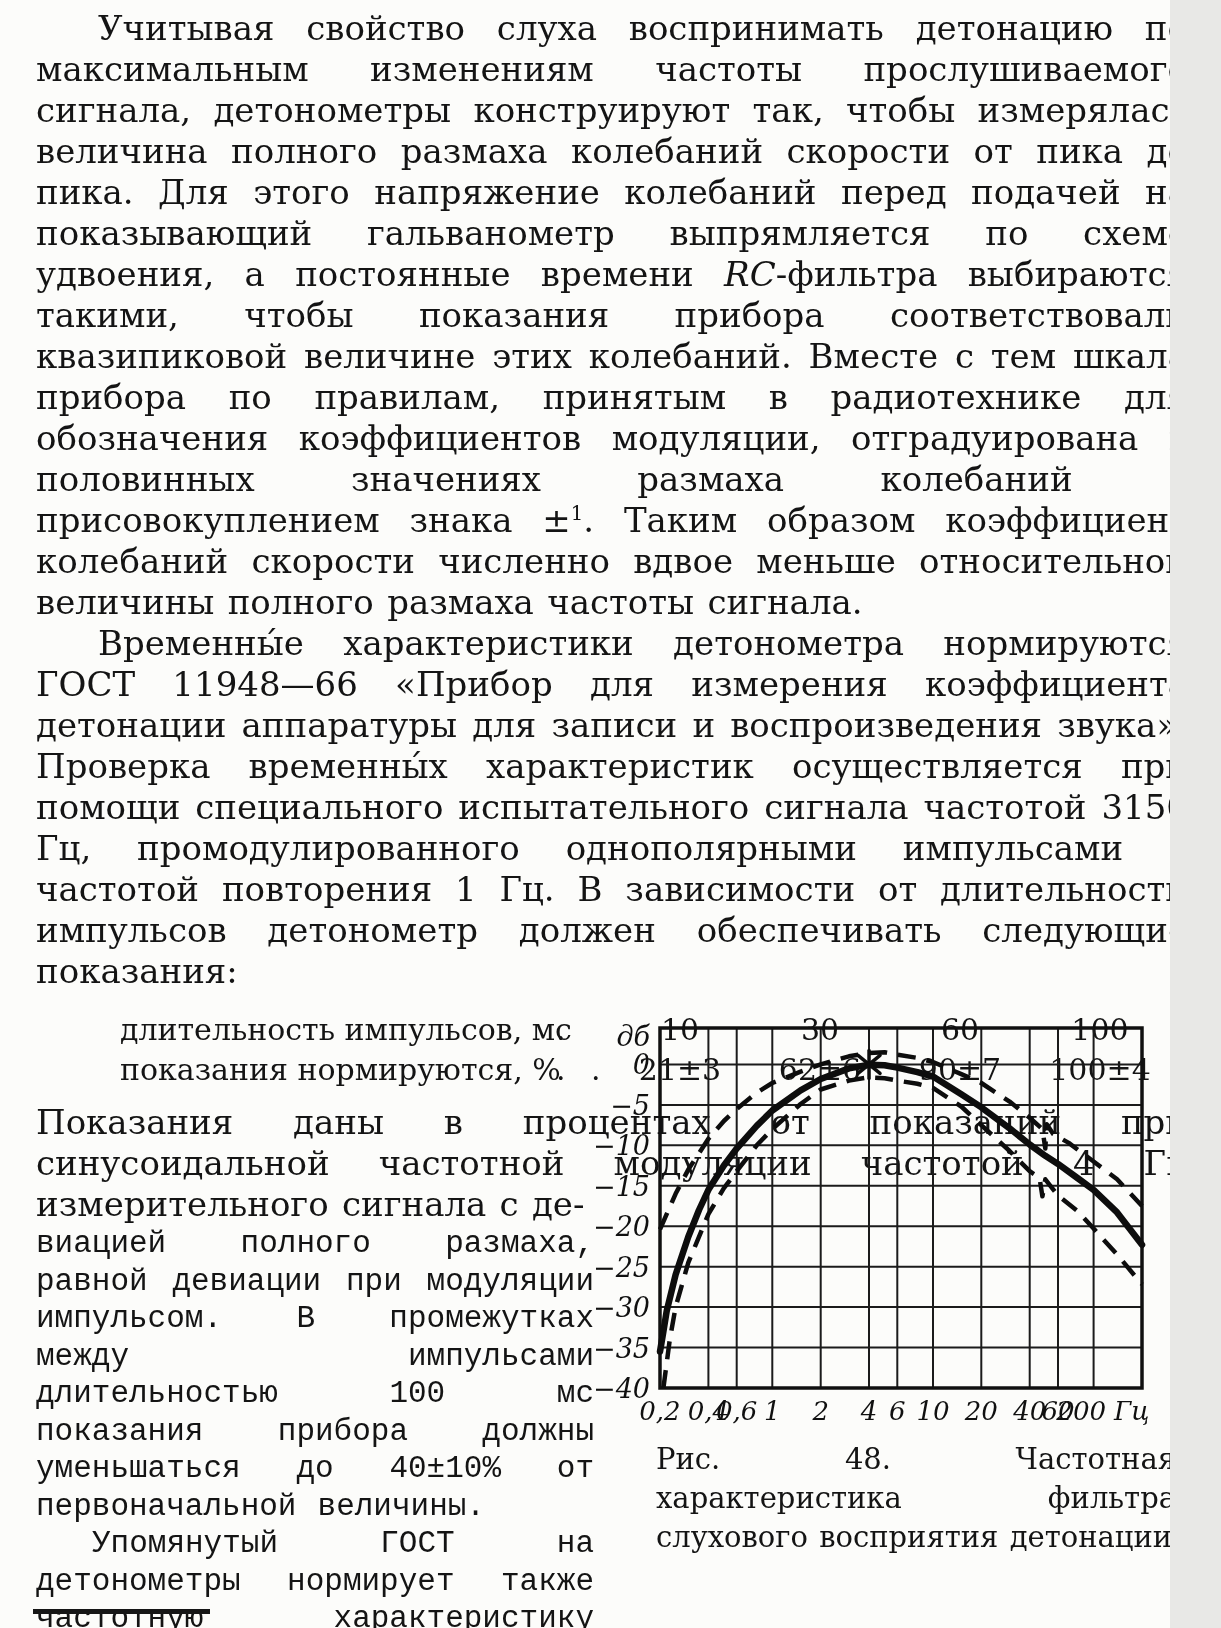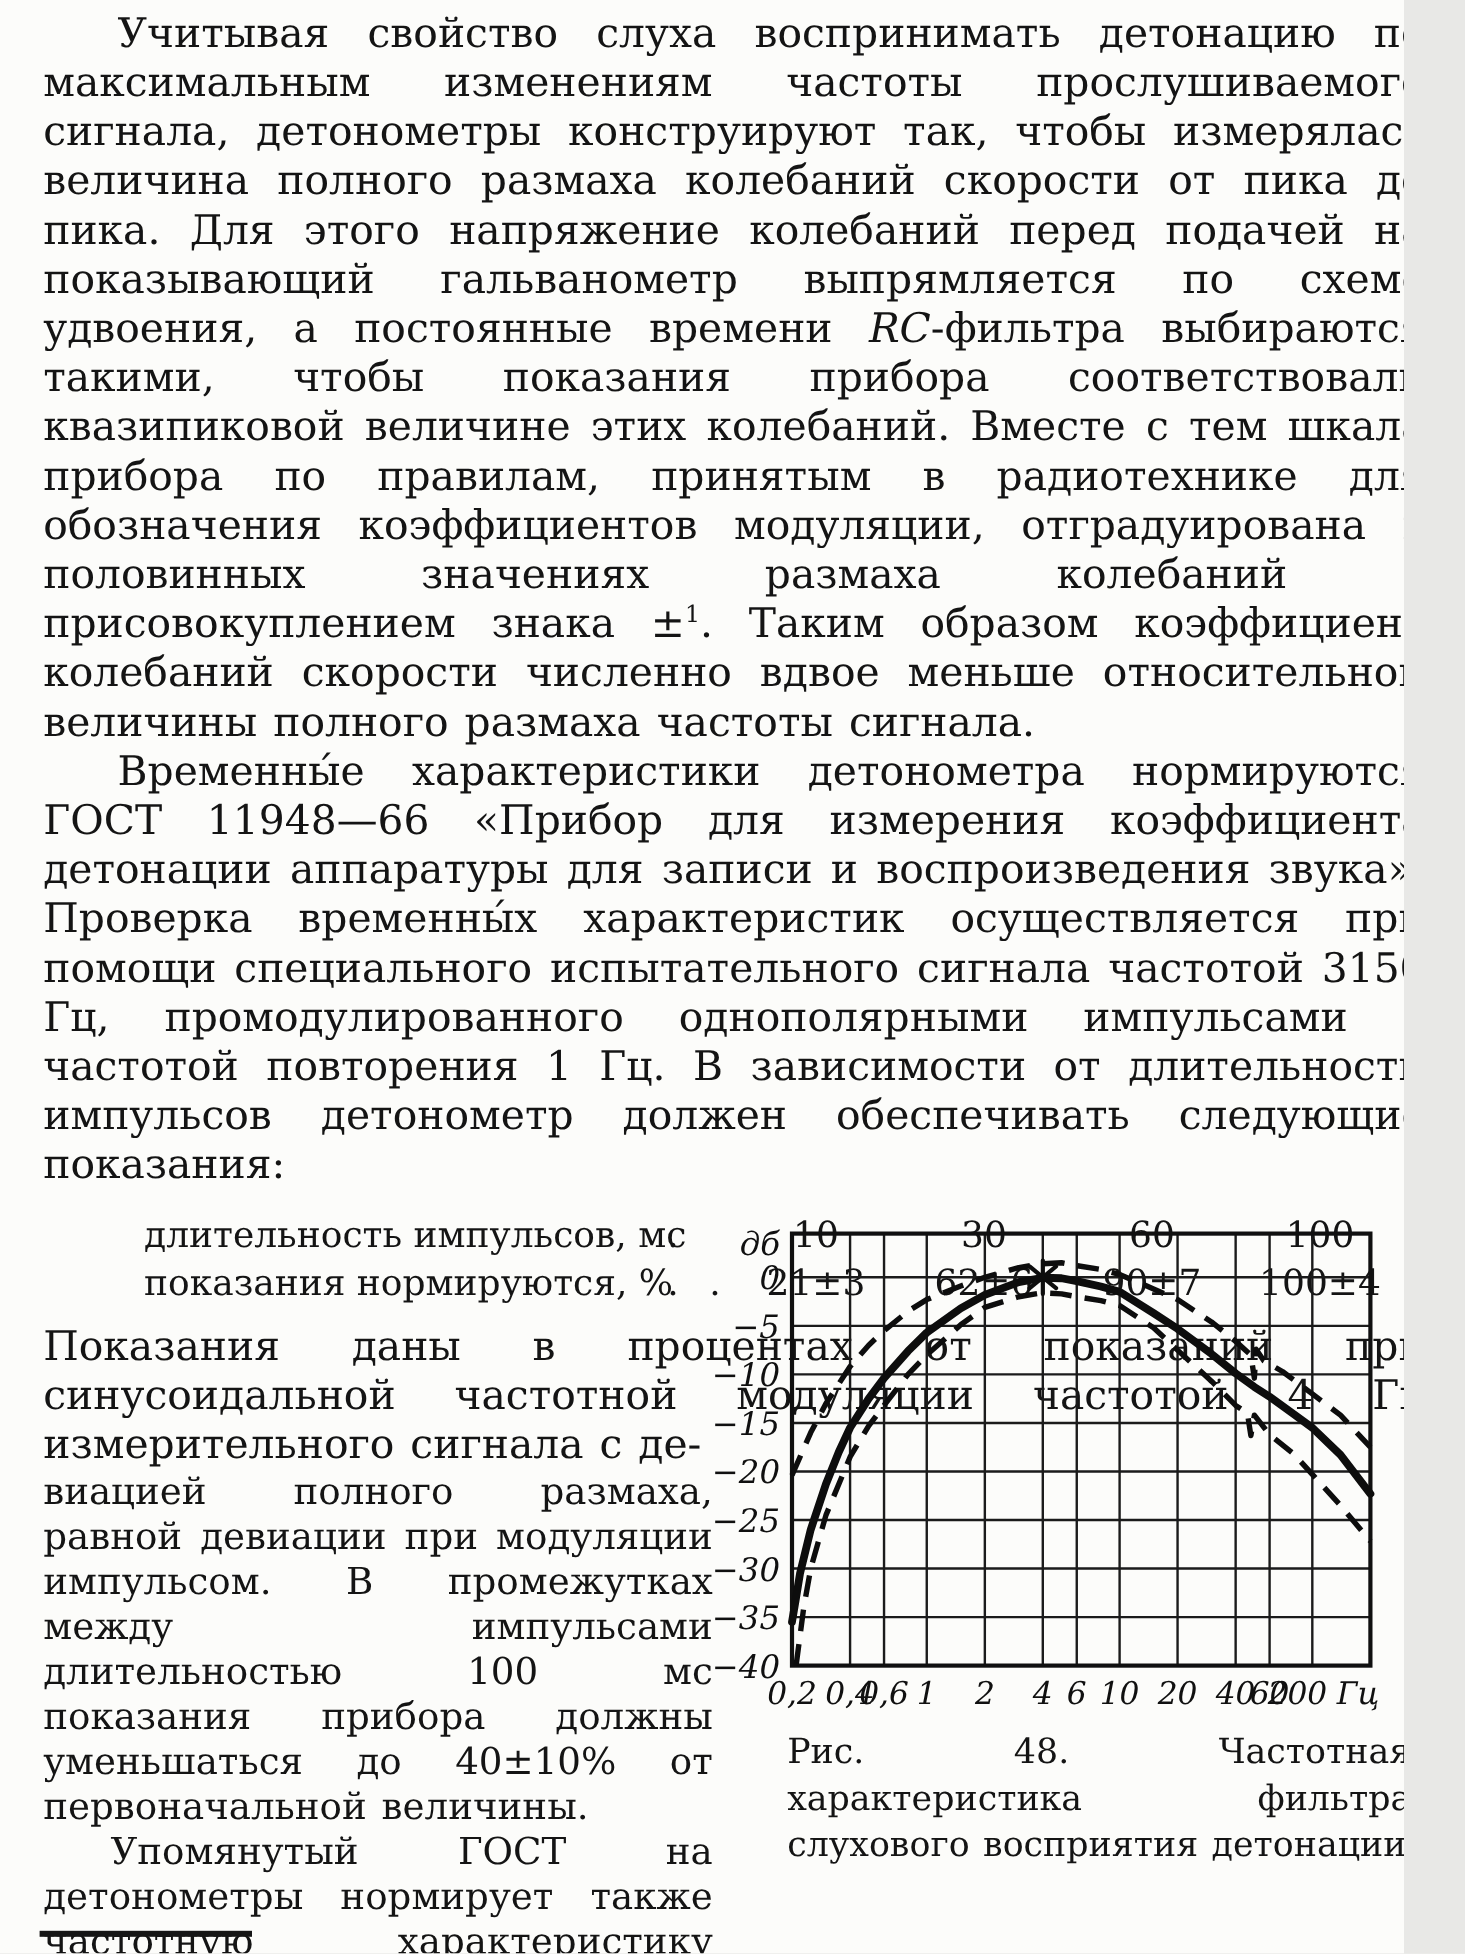--- a/index.html
+++ b/index.html
@@ -22,21 +22,21 @@
   .fnref{font-size:0.58em;vertical-align:super;line-height:0;}
   .rc{font-style:italic;}
   
   .ptable{margin:18px 0 12px 84px;font-size:30px;line-height:40px;white-space:nowrap;}
   .prow{display:block;}
   .plabel{display:inline-block;width:436px;}
   .pdots{display:inline-block;width:54px;letter-spacing:8px;}
   .pval{display:inline-block;width:140px;text-align:center;}
   
   .column{width:558px;}
-  .colp{font-size:31px !important;line-height:37.5px !important;}
+  .colp{font-size:31px !important;line-height:37.5px !important;font-family:Liberation Mono, monospace;}
   .p4{text-indent:56px;}
   
   .figure{position:absolute;left:596px;top:1014px;width:600px;height:420px;}
   .caption{
     position:absolute;left:656px;top:1440px;width:520px;
     font-size:29px;line-height:39px;text-align:justify;word-spacing:2px;
   }
   .footnote-rule{position:absolute;left:33px;top:1609px;width:177px;height:5px;background:#161616;}
   
   .grid{stroke:#1b1b1b;stroke-width:2;}

